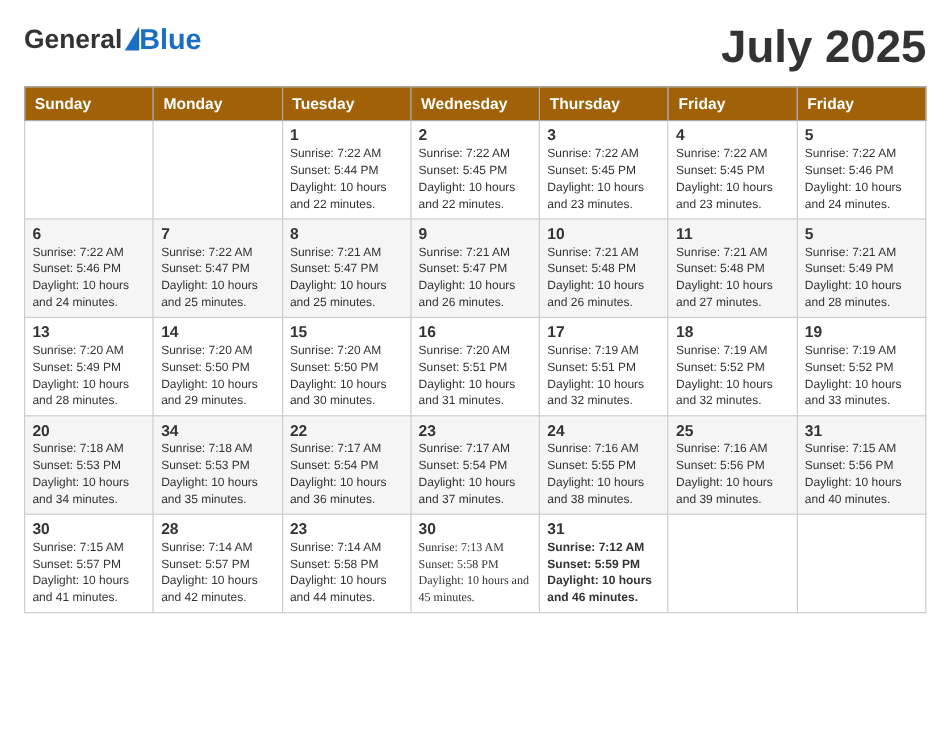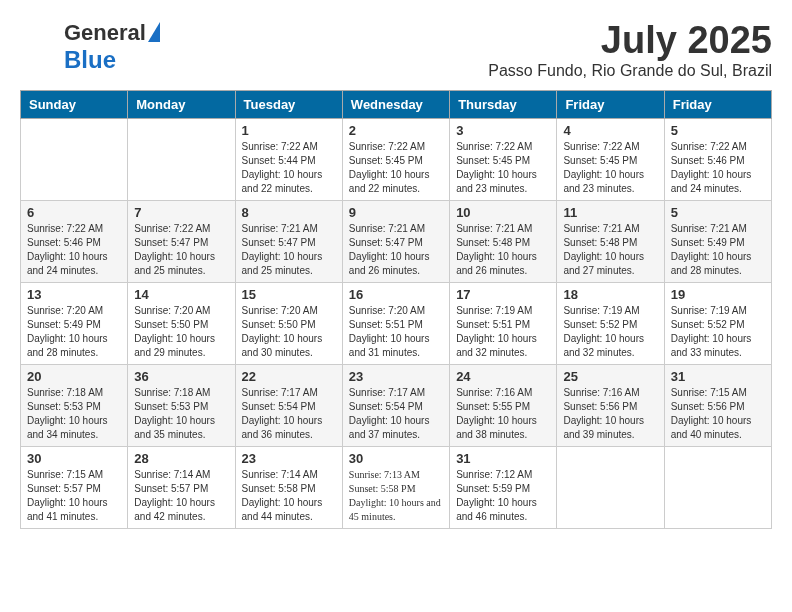--- a/index.html
+++ b/index.html
@@ -11,23 +11,21 @@
       padding: 20px;
     }
     .header {
       display: flex;
       justify-content: space-between;
       align-items: flex-start;
       margin-bottom: 10px;
     }
     .logo {
       display: flex;
-      flex-direction: column;
       align-items: flex-start;
-      margin-left: 44px;
     }
     .logo-text {
       display: flex;
       align-items: center;
     }
     .logo-general {
       font-size: 22px;
       font-weight: bold;
       color: #333;
     }
@@ -56,21 +54,21 @@
     .location-title {
       font-size: 16px;
       color: #333;
     }
     .calendar {
       width: 100%;
       border-collapse: collapse;
       border: 1px solid #ccc;
     }
     .calendar th {
-      background-color: #0369a1;
+      background-color: #a16207;
       color: #fff;
       text-align: left;
       padding: 6px 8px;
       font-size: 13px;
       border: 1px solid #aaa;
     }
     .calendar td {
       vertical-align: top;
       border: 1px solid #ccc;
       padding: 4px 6px;
@@ -104,21 +102,20 @@
 <div class="header">
   <div class="logo">
     <div class="logo-text">
       <span class="logo-general">General</span>
       <div class="logo-triangle"></div>
     </div>
     <span class="logo-blue">Blue</span>
   </div>
   <div class="title-block">
     <div class="month-title">July 2025</div>
-    <div class="location-title">Passo Fundo, Rio Grande do Sul, Brazil</div>
   </div>
 </div>
 
 <table class="calendar">
   <thead>
     <tr>
     <th>Sunday</th>
         <th>Monday</th>
         <th>Tuesday</th>
         <th>Wednesday</th>
@@ -251,21 +248,21 @@
         </td>
       </tr>
       <tr>
         <td>
           <span class="day-num">20</span>
           <div class="day-info" style="white-space: pre-line;">Sunrise: 7:18 AM
 Sunset: 5:53 PM
 Daylight: 10 hours and 34 minutes.</div>
         </td>
         <td>
-          <span class="day-num">36</span>
+          <span class="day-num">34</span>
           <div class="day-info" style="white-space: pre-line;">Sunrise: 7:18 AM
 Sunset: 5:53 PM
 Daylight: 10 hours and 35 minutes.</div>
         </td>
         <td>
           <span class="day-num">22</span>
           <div class="day-info" style="white-space: pre-line;">Sunrise: 7:17 AM
 Sunset: 5:54 PM
 Daylight: 10 hours and 36 minutes.</div>
         </td>
@@ -314,21 +311,21 @@
 Daylight: 10 hours and 44 minutes.</div>
         </td>
         <td>
           <span class="day-num">30</span>
           <div class="day-info" style="white-space: pre-line; font-family: Liberation Serif, serif;">Sunrise: 7:13 AM
 Sunset: 5:58 PM
 Daylight: 10 hours and 45 minutes.</div>
         </td>
         <td>
           <span class="day-num">31</span>
-          <div class="day-info" style="white-space: pre-line;">Sunrise: 7:12 AM
+          <div class="day-info" style="white-space: pre-line; font-weight: bold;">Sunrise: 7:12 AM
 Sunset: 5:59 PM
 Daylight: 10 hours and 46 minutes.</div>
         </td>
         <td class="empty-cell"></td>
         <td class="empty-cell"></td>
       </tr>
     </tbody>
 </table>
 
 </body></html>

